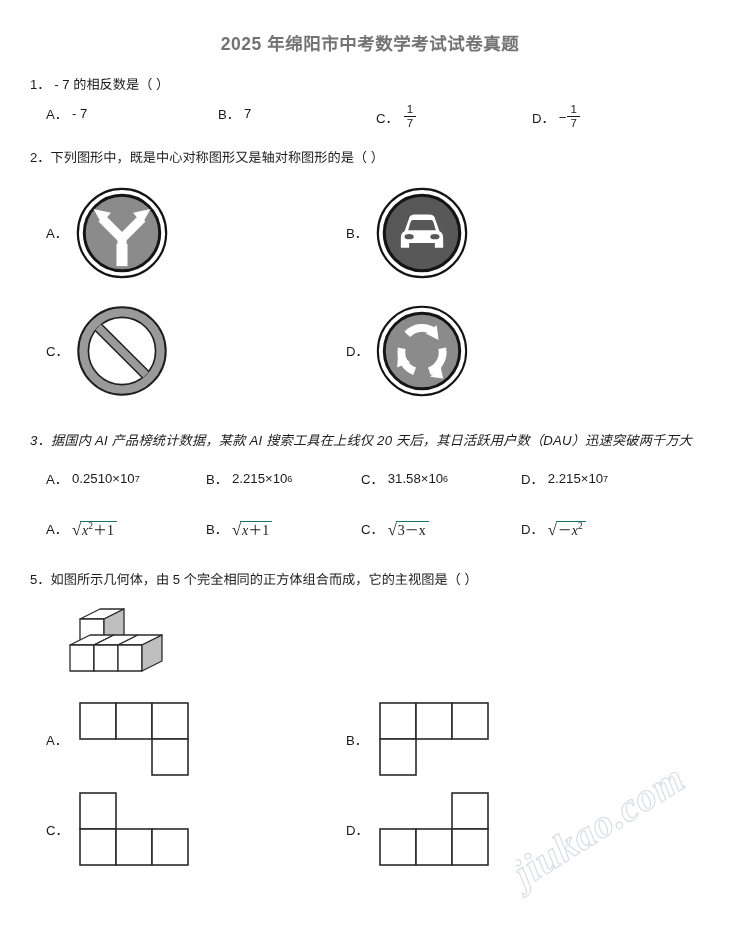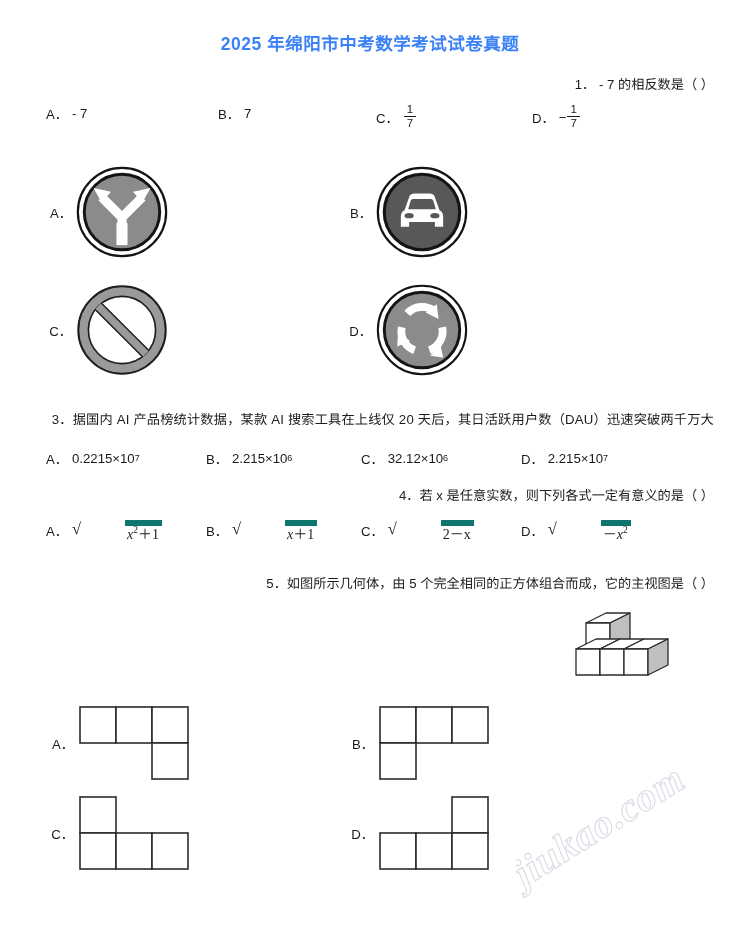--- a/index.html
+++ b/index.html
@@ -47,37 +47,37 @@
   }
 
   
   .doc-title {
     text-align: center;
     font-size: 17.5px;
     font-weight: 700;
     letter-spacing: .5px;
     margin: 0;
     padding: 30px 0 20px 0;
-    color: #3b82f6;
+    color: #737373;
   }
 
   
   .question {
     position: relative;
-    text-align: right;
   }
   .q-stem {
     font-size: 13.2px;
     line-height: 1.55;
     color: #1c1c1c;
     padding: 0 4px 0 8px;
   }
   .q-stem.wide {
     line-height: 2.45;
     letter-spacing: .2px;
+    font-style: italic;
   }
 
   .opt-row {
     display: flex;
     padding: 9px 0 0 24px;
     font-size: 13.2px;
     align-items: flex-start;
   }
   .opt {
     display: flex;
@@ -137,25 +137,24 @@
     top: 1px;
   }
   .radical .sign {
     font-size: 16.5px;
     line-height: 1;
     margin-right: -1px;
     position: relative;
     top: 1px;
   }
   .radical .body {
-    border-top: 6px solid #0f766e;
+    border-top: 1px solid #0f766e;
     padding: 1px 3px 0 2px;
     line-height: 1.15;
     font-style: normal;
-    margin-left: 45px;
   }
   .radical .body .v { font-style: italic; }
   .radical .body .exp {
     font-size: 9.5px;
     vertical-align: super;
     line-height: 0;
     font-style: normal;
   }
 
   
@@ -240,20 +239,21 @@
         <span class="opt-text">−</span>
         <span class="frac">
           <span class="num">1</span>
           <span class="den">7</span>
         </span>
       </div>
     </div>
   </div>
 
   <div class="question" style="margin-top:18px">
+    <div class="q-stem">2．下列图形中，既是中心对称图形又是轴对称图形的是（    ）</div>
 
     <div class="signs-grid">
 
       <div class="sign-cell">
         <span class="opt-label">A．</span>
         <svg class="sign-img" viewBox="0 0 100 100">
           <circle cx="50" cy="50" r="48" fill="#ffffff" stroke="#141414" stroke-width="2.4"></circle>
           <circle cx="50" cy="50" r="43" fill="#ffffff" stroke="#ffffff" stroke-width="1"></circle>
           <circle cx="50" cy="50" r="41" fill="#8b8b8b" stroke="#141414" stroke-width="3.2"></circle>
           <path d="M50 84 L50 52
@@ -306,43 +306,42 @@
       </div>
 
     </div>
   </div>
 
   <div class="question" style="margin-top:24px">
     <div class="q-stem wide">3．据国内 AI 产品榜统计数据，某款 AI 搜索工具在上线仅 20 天后，其日活跃用户数（DAU）迅速突破两千万大</div>
     <div class="opt-row w-q3" style="padding-top:12px">
       <div class="opt">
         <span class="opt-label">A．</span>
-        <span class="opt-text">0.2215×10</span>
+        <span class="opt-text">0.2510×10</span>
           <span class="sup">7</span>
       </div>
       <div class="opt">
         <span class="opt-label">B．</span>
         <span class="opt-text">2.215×10</span>
           <span class="sup">6</span>
       </div>
       <div class="opt">
         <span class="opt-label">C．</span>
-        <span class="opt-text">32.12×10</span>
+        <span class="opt-text">31.58×10</span>
           <span class="sup">6</span>
       </div>
       <div class="opt">
         <span class="opt-label">D．</span>
         <span class="opt-text">2.215×10</span>
           <span class="sup">7</span>
       </div>
     </div>
   </div>
 
   <div class="question" style="margin-top:18px">
-    <div class="q-stem">4．若 x 是任意实数，则下列各式一定有意义的是（    ）</div>
     <div class="opt-row w-q4" style="padding-top:13px">
 
       <div class="opt">
         <span class="opt-label">A．</span>
         <span class="radical">
           <span class="sign">√</span>
           <span class="body"><span class="v">x</span><span class="exp">2</span><span>＋1</span></span>
         </span>
       </div>
 
@@ -351,21 +350,21 @@
         <span class="radical">
           <span class="sign">√</span>
           <span class="body"><span class="v">x</span><span>＋1</span></span>
         </span>
       </div>
 
       <div class="opt">
         <span class="opt-label">C．</span>
         <span class="radical">
           <span class="sign">√</span>
-          <span class="body"><span>2－x</span></span>
+          <span class="body"><span>3－x</span></span>
         </span>
       </div>
 
       <div class="opt">
         <span class="opt-label">D．</span>
         <span class="radical">
           <span class="sign">√</span>
           <span class="body"><span>－</span><span class="v">x</span><span class="exp">2</span></span>
         </span>
       </div>

